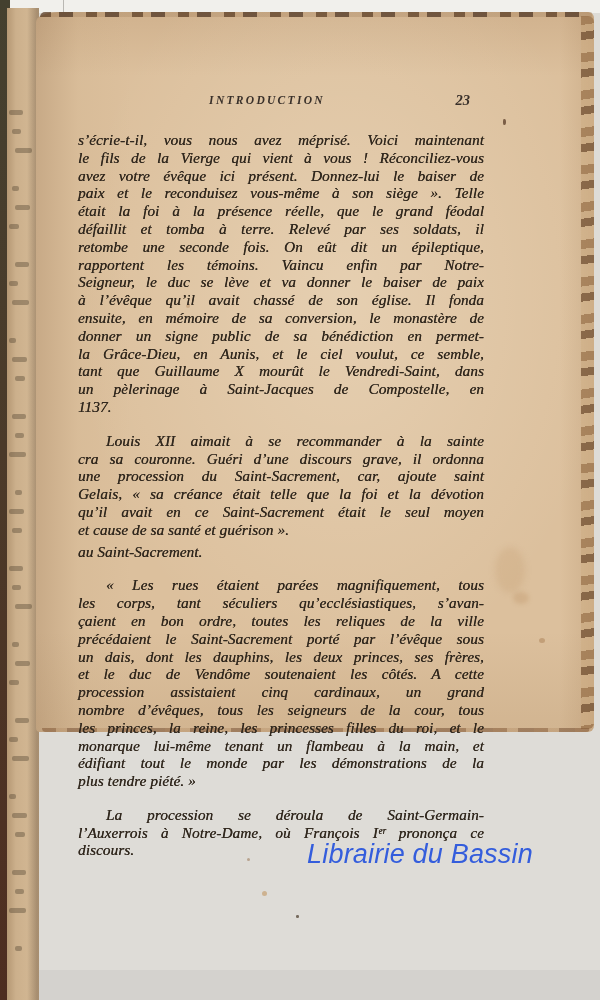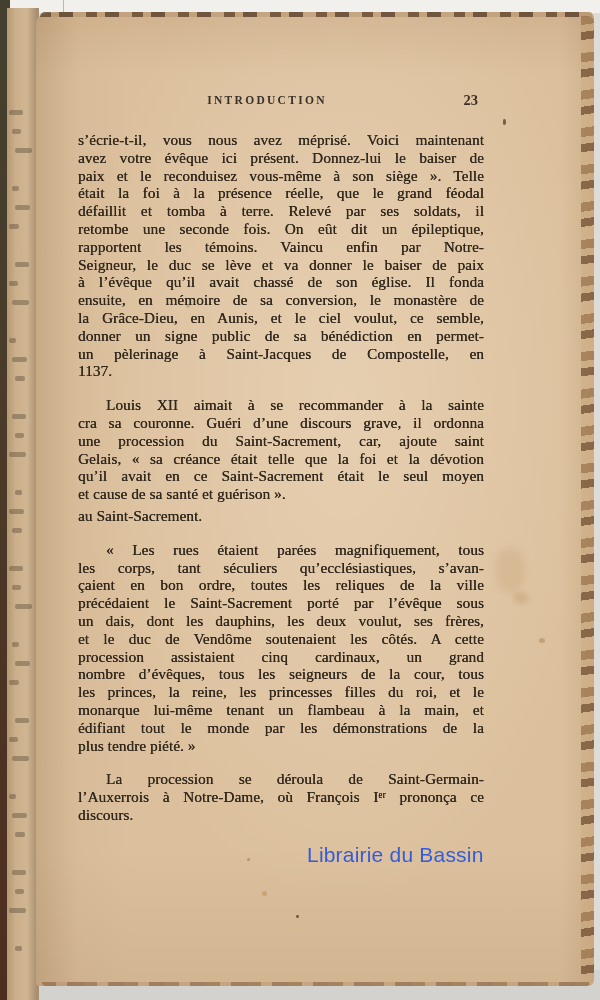--- a/index.html
+++ b/index.html
@@ -11,55 +11,55 @@
   .spine{position:absolute;left:0;top:0;width:10px;height:1000px;
     background:linear-gradient(180deg,#44402f 0,#4b3a29 45%,#4e2d20 100%);}
   
   .facing{position:absolute;left:7px;top:8px;width:32px;height:992px;
     background:linear-gradient(90deg,#b59874 0,#ccb08c 9px,#d6bb97 100%);}
   .facing-shade{position:absolute;right:0;top:0;bottom:0;width:12px;
     background:linear-gradient(270deg,rgba(60,40,25,.30) 0 2px,transparent 12px);}
   .bleed-dash{position:absolute;height:5px;border-radius:2px;
     background:rgba(75,62,45,.38);filter:blur(.7px);}
   
-  .page{position:absolute;left:36px;top:12px;width:558px;height:974px;
+  .page{position:absolute;left:36px;top:12px;width:558px;height:720px;
     border-radius:22px 6px 6px 4px / 10px 6px 6px 4px;
     background:
       radial-gradient(ellipse at 55% 40%,rgba(255,246,228,.28),transparent 62%),
       linear-gradient(90deg,rgba(140,105,70,.26) 0,rgba(190,160,120,.12) 42px,transparent 95px),
       linear-gradient(270deg,rgba(150,112,72,.20) 0,transparent 34px),
       linear-gradient(180deg,rgba(168,128,88,.22) 0,transparent 64px),
       linear-gradient(180deg,transparent 86%,rgba(160,125,85,.16) 99%),
-      var(--paper,#dcc09d);}
+      var(--paper,#dcc09d); font-style: italic;}
   .edge-top{position:absolute;top:0;left:4px;right:2px;height:5px;border-radius:20px 4px 0 0;
     background:repeating-linear-gradient(90deg,rgba(90,60,35,.75) 0 11px,rgba(160,120,80,.30) 11px 19px,rgba(70,45,28,.70) 19px 33px,rgba(150,115,80,.25) 33px 46px);
     filter:blur(.5px);}
   .edge-right{position:absolute;top:4px;right:0;bottom:3px;width:13px;border-radius:0 6px 6px 0;
     background:repeating-linear-gradient(172deg,rgba(150,110,70,.70) 0 9px,rgba(195,160,115,.40) 9px 16px,rgba(108,74,44,.72) 16px 24px,rgba(205,170,125,.35) 24px 37px);
     filter:blur(.6px);}
   .edge-bottom{position:absolute;left:6px;right:4px;bottom:0;height:4px;border-radius:0 0 4px 4px;
     background:repeating-linear-gradient(90deg,rgba(130,88,55,.55) 0 14px,rgba(170,130,90,.30) 14px 25px,rgba(110,72,45,.5) 25px 41px);
     filter:blur(.5px);}
   
   .content{position:absolute;left:42px;top:0;width:406px;height:100%;color:var(--ink,#31281e);}
   .hdr{position:absolute;top:82px;left:0;width:100%;height:20px;}
   .hdr-title{display:block;text-align:center;transform:translateX(-14px);
     font-size:11.5px;font-weight:bold;letter-spacing:2.3px;color:#39302a;}
-  .hdr-num{position:absolute;right:6px;top:-2px;font-size:14.5px;font-weight:bold;color:#39302a;}
+  .hdr-num{position:absolute;right:14px;top:-2px;font-size:14.5px;font-weight:bold;color:#39302a;}
   .body{position:absolute;top:119px;left:0;width:100%;
     font-size:15.2px;line-height:17.8px;letter-spacing:.1px;
     text-shadow:.2px 0 0 currentColor;}
   .para{margin:0 0 4px 0;}
   .line{text-align:justify;text-align-last:justify;}
   .line.last{text-align-last:left;}
   .line.first{text-indent:28px;margin-top:16px;}
   
   .watermark{position:absolute;left:271px;top:829px;
     font-family:"Liberation Sans","DejaVu Sans",sans-serif;
-    font-size:21px;line-height:27px;letter-spacing:.2px;opacity:.95;white-space:nowrap;}
+    font-size:27px;line-height:27px;letter-spacing:.2px;opacity:.95;white-space:nowrap;}
   
   .spot{position:absolute;border-radius:50%;}
   .s1{left:467px;top:107px;width:3px;height:6px;background:rgba(90,60,40,.75);border-radius:40% 60% 60% 40%;}
   .s2{left:459px;top:535px;width:30px;height:46px;background:rgba(185,140,90,.18);filter:blur(3px);}
   .s3{left:477px;top:580px;width:16px;height:12px;background:rgba(172,122,72,.22);filter:blur(2px);}
   .s4{left:503px;top:626px;width:6px;height:5px;background:rgba(150,100,55,.35);filter:blur(.5px);}
   .s5{left:226px;top:879px;width:5px;height:5px;background:rgba(192,144,85,.55);filter:blur(.5px);}
   .s6{left:260px;top:903px;width:2.5px;height:2.5px;background:rgba(74,58,42,.7);}
   .s7{left:211px;top:846px;width:3px;height:3px;background:rgba(140,95,55,.45);}
   .s8{left:150px;top:292px;width:4px;height:4px;background:rgba(160,105,60,.30);filter:blur(.6px);}
@@ -126,51 +126,53 @@
     <div class="spot s8"></div>
 
     <div class="content">
       <div class="hdr">
         <span class="hdr-title">INTRODUCTION</span>
         <span class="hdr-num">23</span>
       </div>
       <div class="body" id="body">
           <div class="para">
             <div class="line">s’écrie-t-il, vous nous avez méprisé. Voici maintenant</div>
+            <div class="line">le fils de la Vierge qui vient à vous ! Réconciliez-vous</div>
             <div class="line">avez votre évêque ici présent. Donnez-lui le baiser de</div>
             <div class="line">paix et le reconduisez vous-même à son siège ». Telle</div>
             <div class="line">était la foi à la présence réelle, que le grand féodal</div>
             <div class="line">défaillit et tomba à terre. Relevé par ses soldats, il</div>
             <div class="line">retombe une seconde fois. On eût dit un épileptique,</div>
             <div class="line">rapportent les témoins. Vaincu enfin par Notre-</div>
             <div class="line">Seigneur, le duc se lève et va donner le baiser de paix</div>
             <div class="line">à l’évêque qu’il avait chassé de son église. Il fonda</div>
             <div class="line">ensuite, en mémoire de sa conversion, le monastère de</div>
+            <div class="line">donner un signe public de sa bénédiction en permet-</div>
             <div class="line">la Grâce-Dieu, en Aunis, et le ciel voulut, ce semble,</div>
-            <div class="line">donner un signe public de sa bénédiction en permet-</div>
+            <div class="line">tant que Guillaume X mourût le Vendredi-Saint, dans</div>
             <div class="line">un pèlerinage à Saint-Jacques de Compostelle, en</div>
             <div class="line last">1137.</div>
           </div>
           <div class="para">
             <div class="line first">Louis XII aimait à se recommander à la sainte</div>
             <div class="line">cra sa couronne. Guéri d’une discours grave, il ordonna</div>
             <div class="line">une procession du Saint-Sacrement, car, ajoute saint</div>
             <div class="line">Gelais, « sa créance était telle que la foi et la dévotion</div>
             <div class="line">qu’il avait en ce Saint-Sacrement était le seul moyen</div>
             <div class="line last">et cause de sa santé et guérison ».</div>
           </div>
           <div class="para">
             <div class="line last">au Saint-Sacrement.</div>
           </div>
           <div class="para">
             <div class="line first">« Les rues étaient parées magnifiquement, tous</div>
             <div class="line">les corps, tant séculiers qu’ecclésiastiques, s’avan-</div>
             <div class="line">çaient en bon ordre, toutes les reliques de la ville</div>
             <div class="line">précédaient le Saint-Sacrement porté par l’évêque sous</div>
-            <div class="line">un dais, dont les dauphins, les deux voulut, ses frères,</div>
+            <div class="line">un dais, dont les dauphins, les deux princes, ses frères,</div>
             <div class="line">et le duc de Vendôme soutenaient les côtés. A cette</div>
             <div class="line">procession assistaient cinq cardinaux, un grand</div>
             <div class="line">nombre d’évêques, tous les seigneurs de la cour, tous</div>
             <div class="line">les princes, la reine, les princesses filles du roi, et le</div>
             <div class="line">monarque lui-même tenant un flambeau à la main, et</div>
             <div class="line">édifiant tout le monde par les démonstrations de la</div>
             <div class="line last">plus tendre piété. »</div>
           </div>
           <div class="para">
             <div class="line first">La procession se déroula de Saint-Germain-</div>

